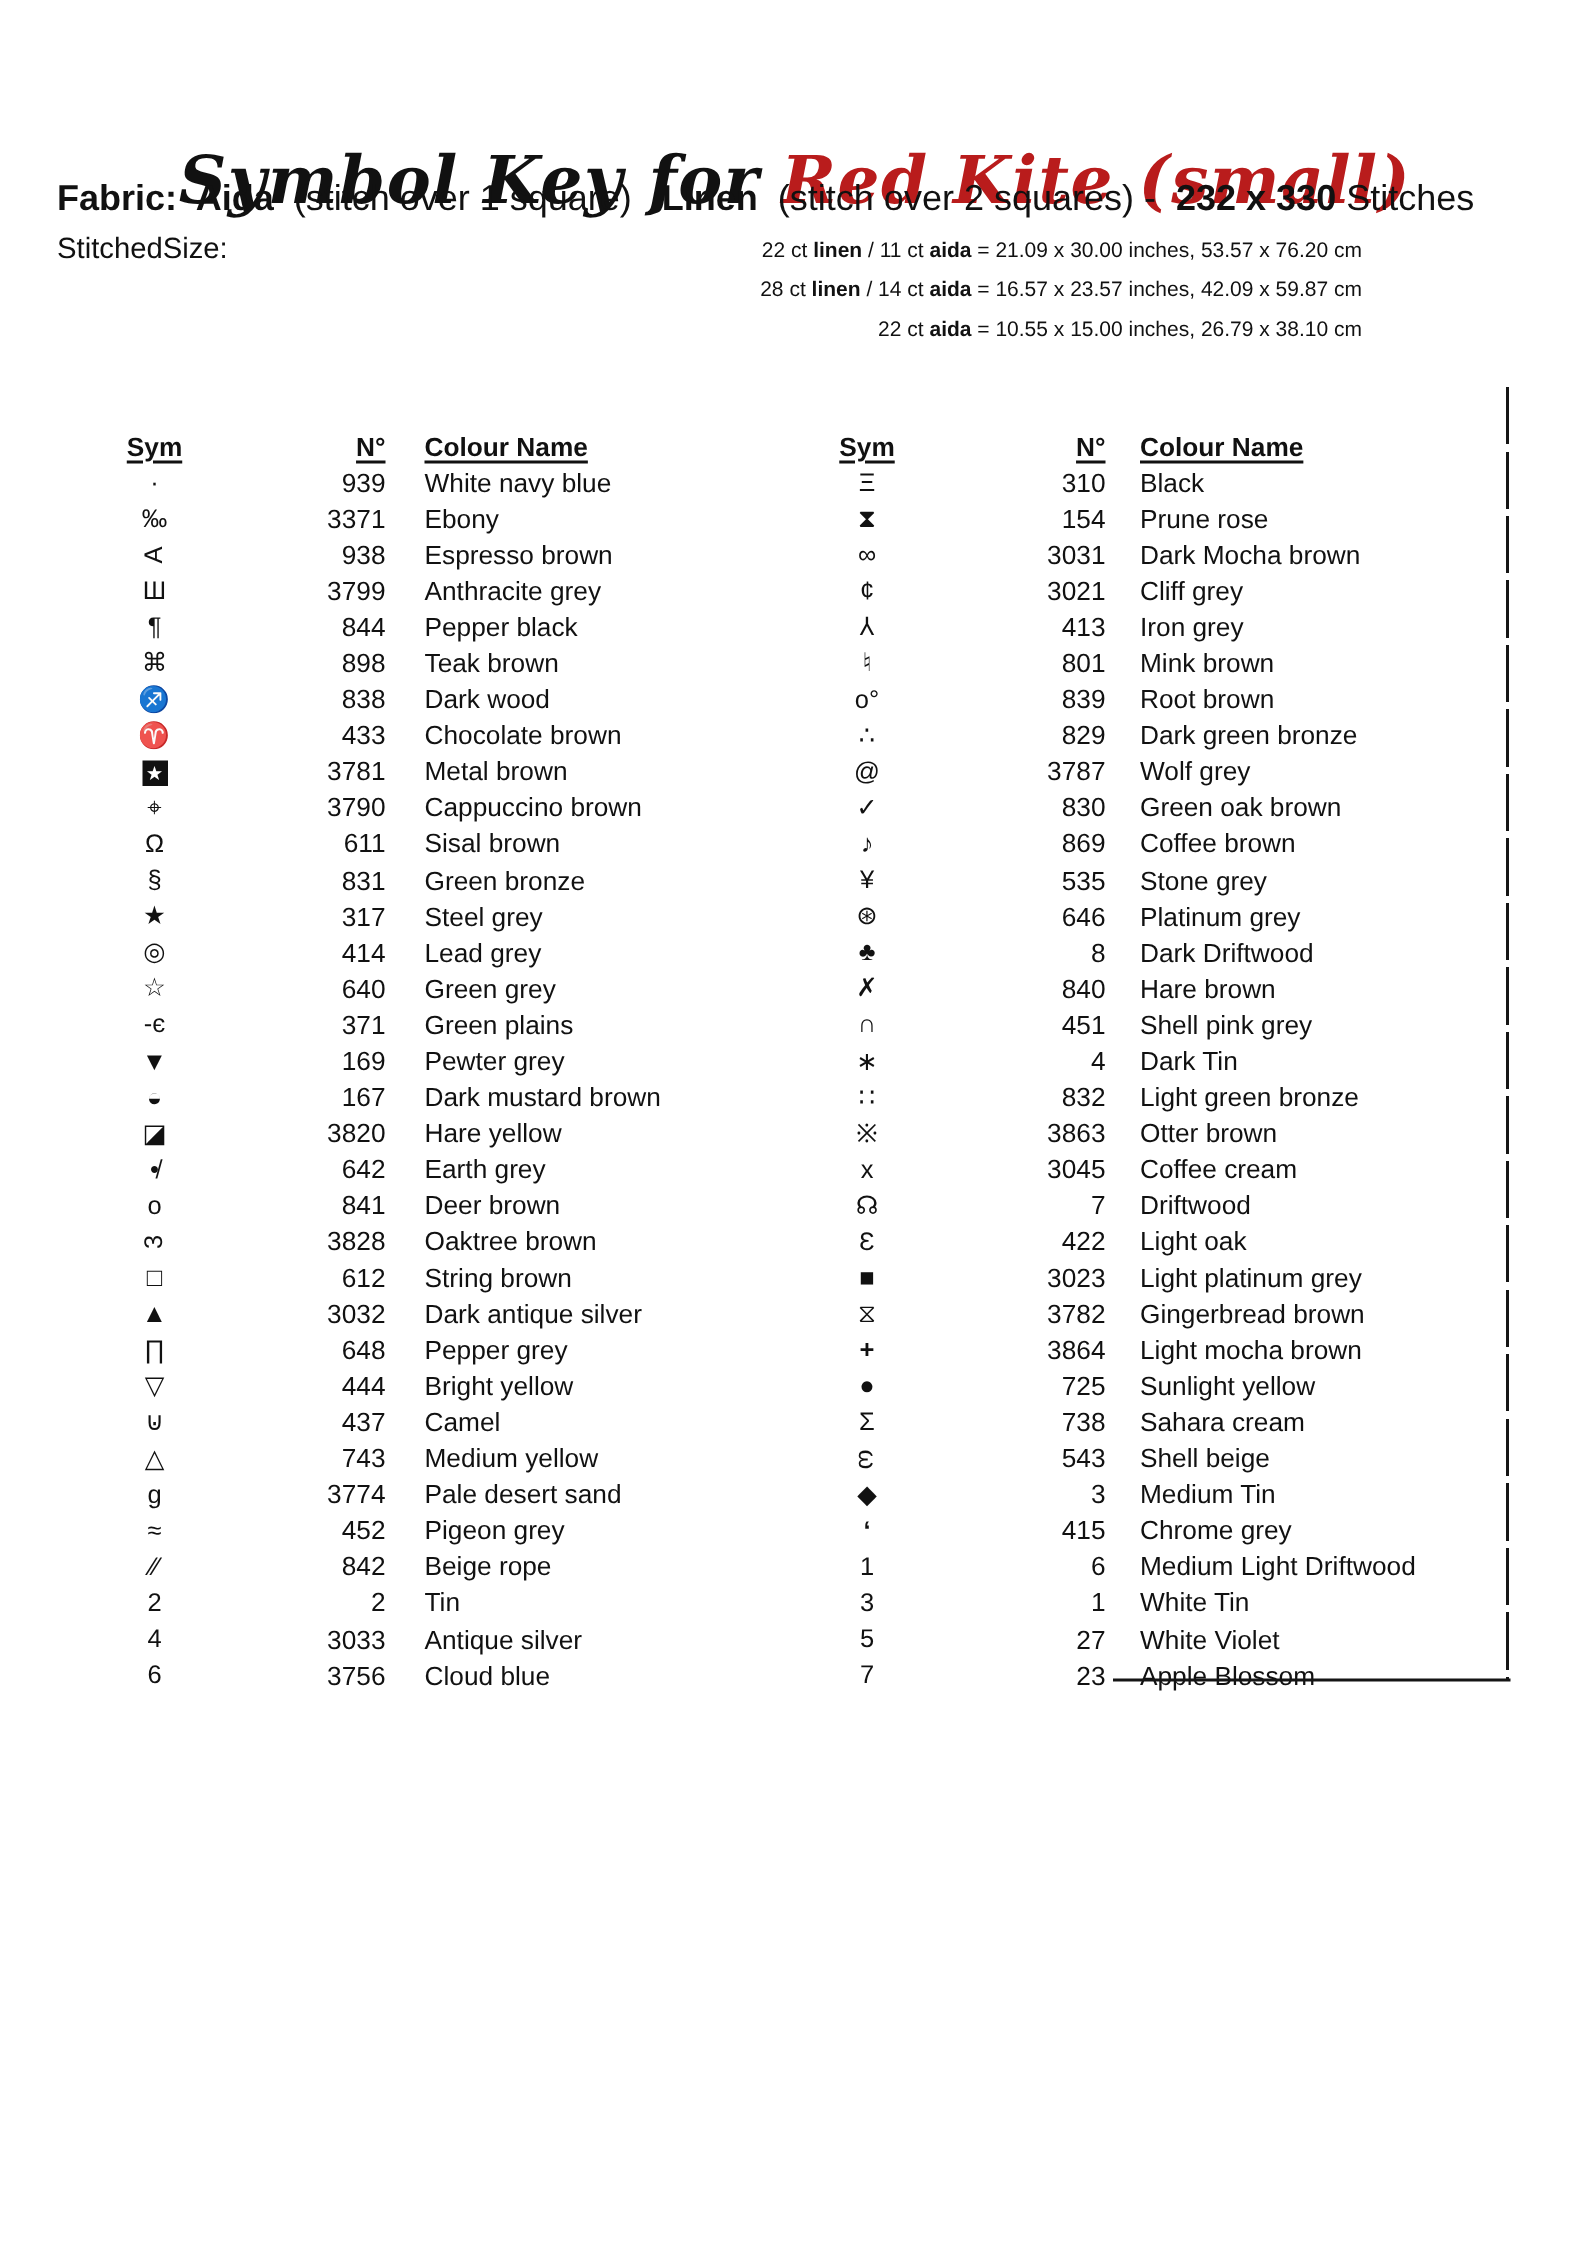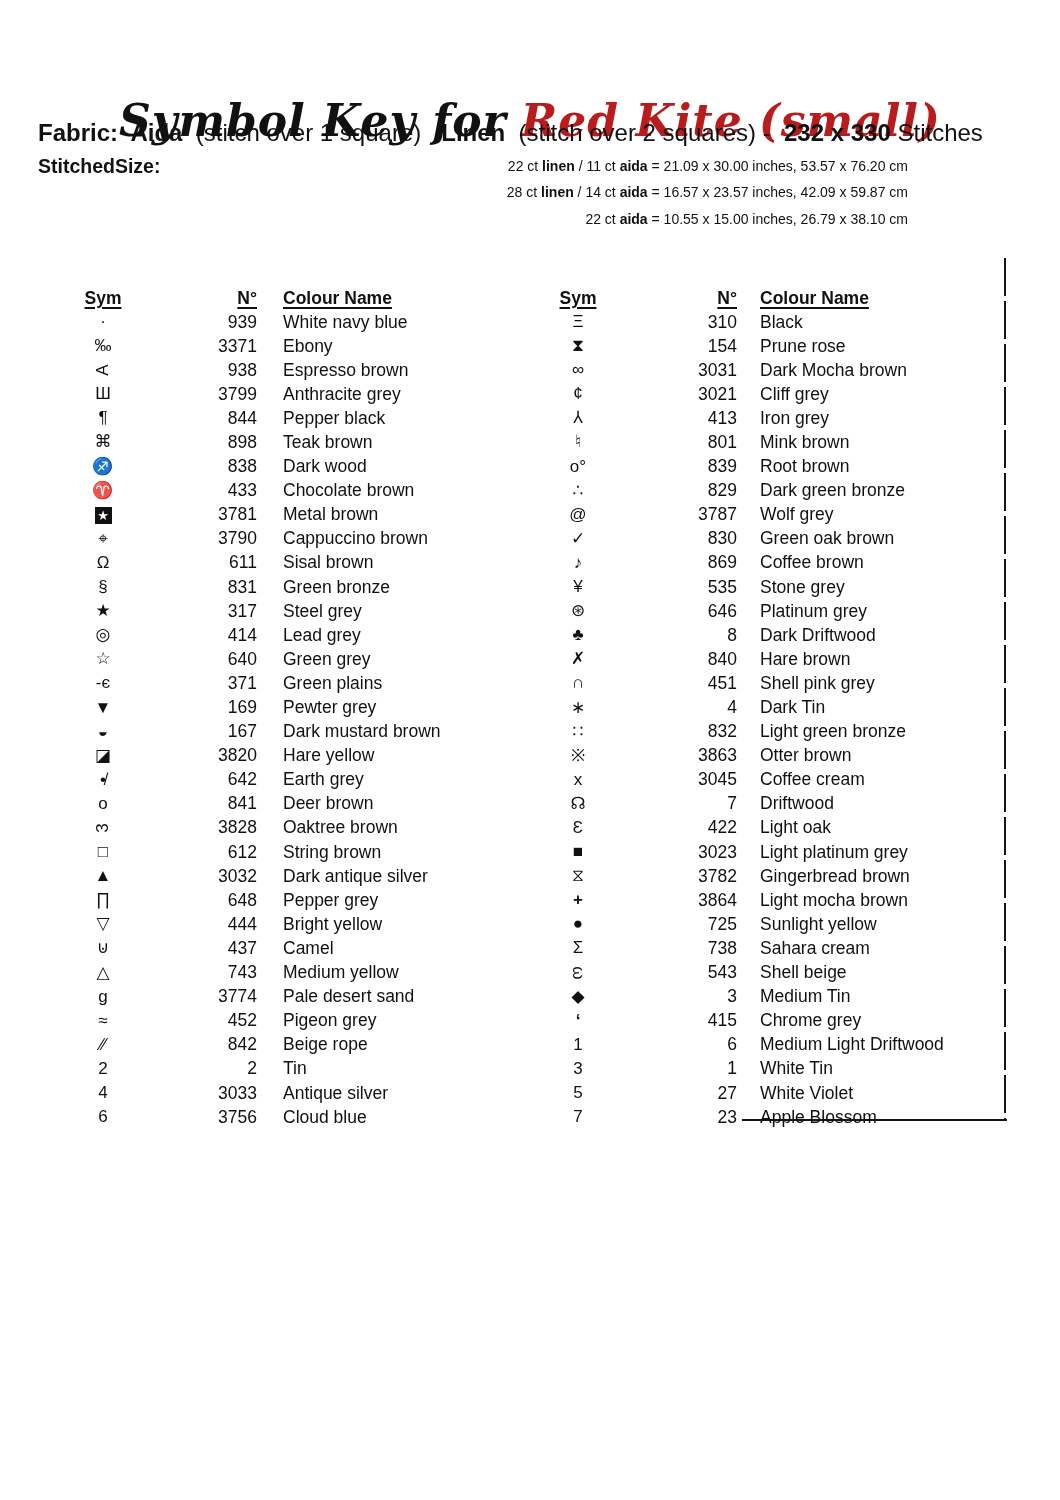--- a/index.html
+++ b/index.html
@@ -24,21 +24,21 @@
   }
   .title .t-name{margin-left:14px;}
   
   .segline{white-space:pre-wrap;}
   .fabric{
     position:absolute;left:38px;top:120px;width:1000px;
     font-size:24px;line-height:26px;
   }
   .ss-label{
     position:absolute;left:38px;top:153px;
-    font-size:19.5px;font-weight:bold;line-height:26px;
+    font-size:19.5px;font-weight:normal;line-height:26px;
   }
   .ss-lines{
     position:absolute;left:228px;top:153px;width:680px;
     font-size:14px;line-height:26.4px;
     text-align:right;
   }
   .seg-b{font-weight:bold;}
   
   .key-table{position:absolute;top:258px;}
   .key-table.left{left:62px;width:448px;}

